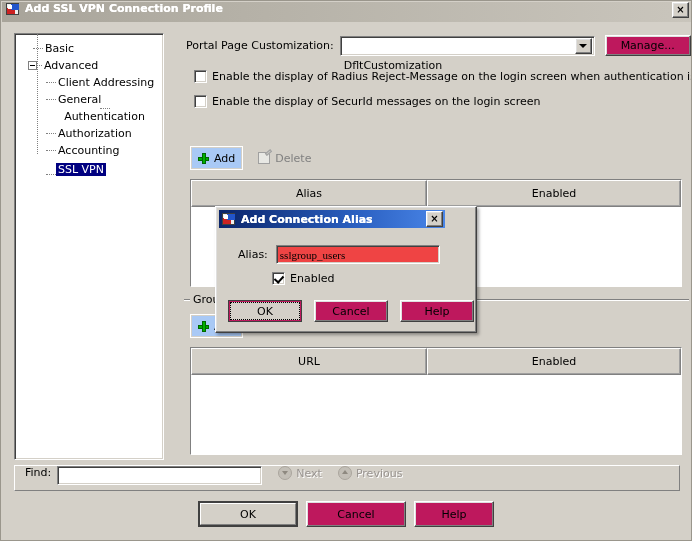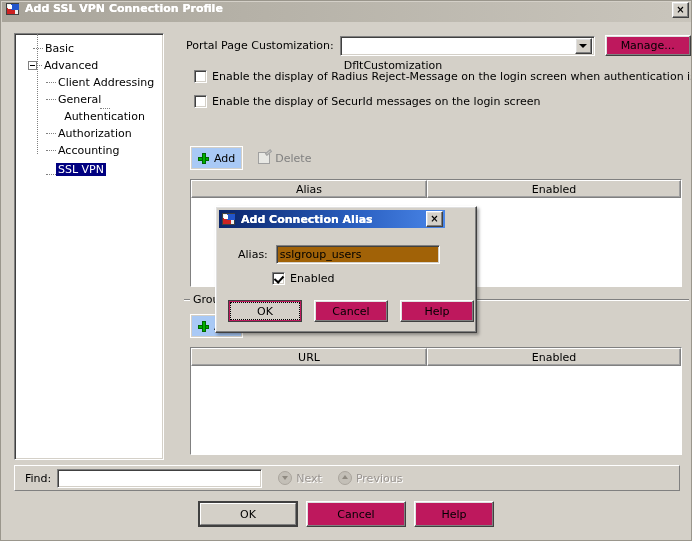--- a/index.html
+++ b/index.html
@@ -84,25 +84,26 @@
     font-weight: bold;
     line-height: 1;
     color: #000;
     flex: 0 0 auto;
     cursor: default;
     box-sizing: border-box;
   }
 
   
   .sunken {
-    background: #a16207;
+    background: #ef4444;
     border: 1px solid;
     border-color: #808080 #ffffff #ffffff #808080;
     box-shadow: inset 1px 1px 0 #404040, inset -1px -1px 0 #d4d0c8;
     box-sizing: border-box;
+    font-family: Liberation Serif, serif;
   }
   .btn {
     background: #be185d;
     border: 1px solid;
     border-color: #ffffff #404040 #404040 #ffffff;
     box-shadow: inset -1px -1px 0 #808080, inset 1px 1px 0 #dfdfdf;
     font-family: "DejaVu Sans", sans-serif;
     font-size: 11px;
     color: #000;
     display: flex;
@@ -350,21 +351,21 @@
   
   .table {
     position: absolute;
     background: #ffffff;
     border: 1px solid;
     border-color: #808080 #ffffff #ffffff #808080;
     box-shadow: inset 1px 1px 0 #404040, inset -1px -1px 0 #d4d0c8;
     box-sizing: border-box;
     overflow: hidden;
   }
-  .thead { display: flex; height: 18px; }
+  .thead { display: flex; height: 27px; }
   .th {
     background: #d4d0c8;
     border: 1px solid;
     border-color: #ffffff #808080 #808080 #ffffff;
     box-shadow: inset -1px -1px 0 #a0a0a0;
     display: flex;
     align-items: center;
     justify-content: center;
     font-size: 11px;
     box-sizing: border-box;
@@ -374,21 +375,21 @@
 
   
   .findbar {
     position: absolute;
     left: 13px; top: 464px;
     width: 666px; height: 26px;
     background: #d4d0c8;
     border: 1px solid;
     border-color: #ffffff #808080 #808080 #ffffff;
     display: flex;
-    align-items: center;
+    align-items: flex-start;
     padding-left: 10px;
     box-sizing: border-box;
   }
   .find-input {
     width: 205px; height: 19px;
     margin-left: 6px;
     background: #ffffff;
     border: 1px solid;
     border-color: #808080 #ffffff #ffffff #808080;
     box-shadow: inset 1px 1px 0 #404040, inset -1px -1px 0 #d4d0c8;

